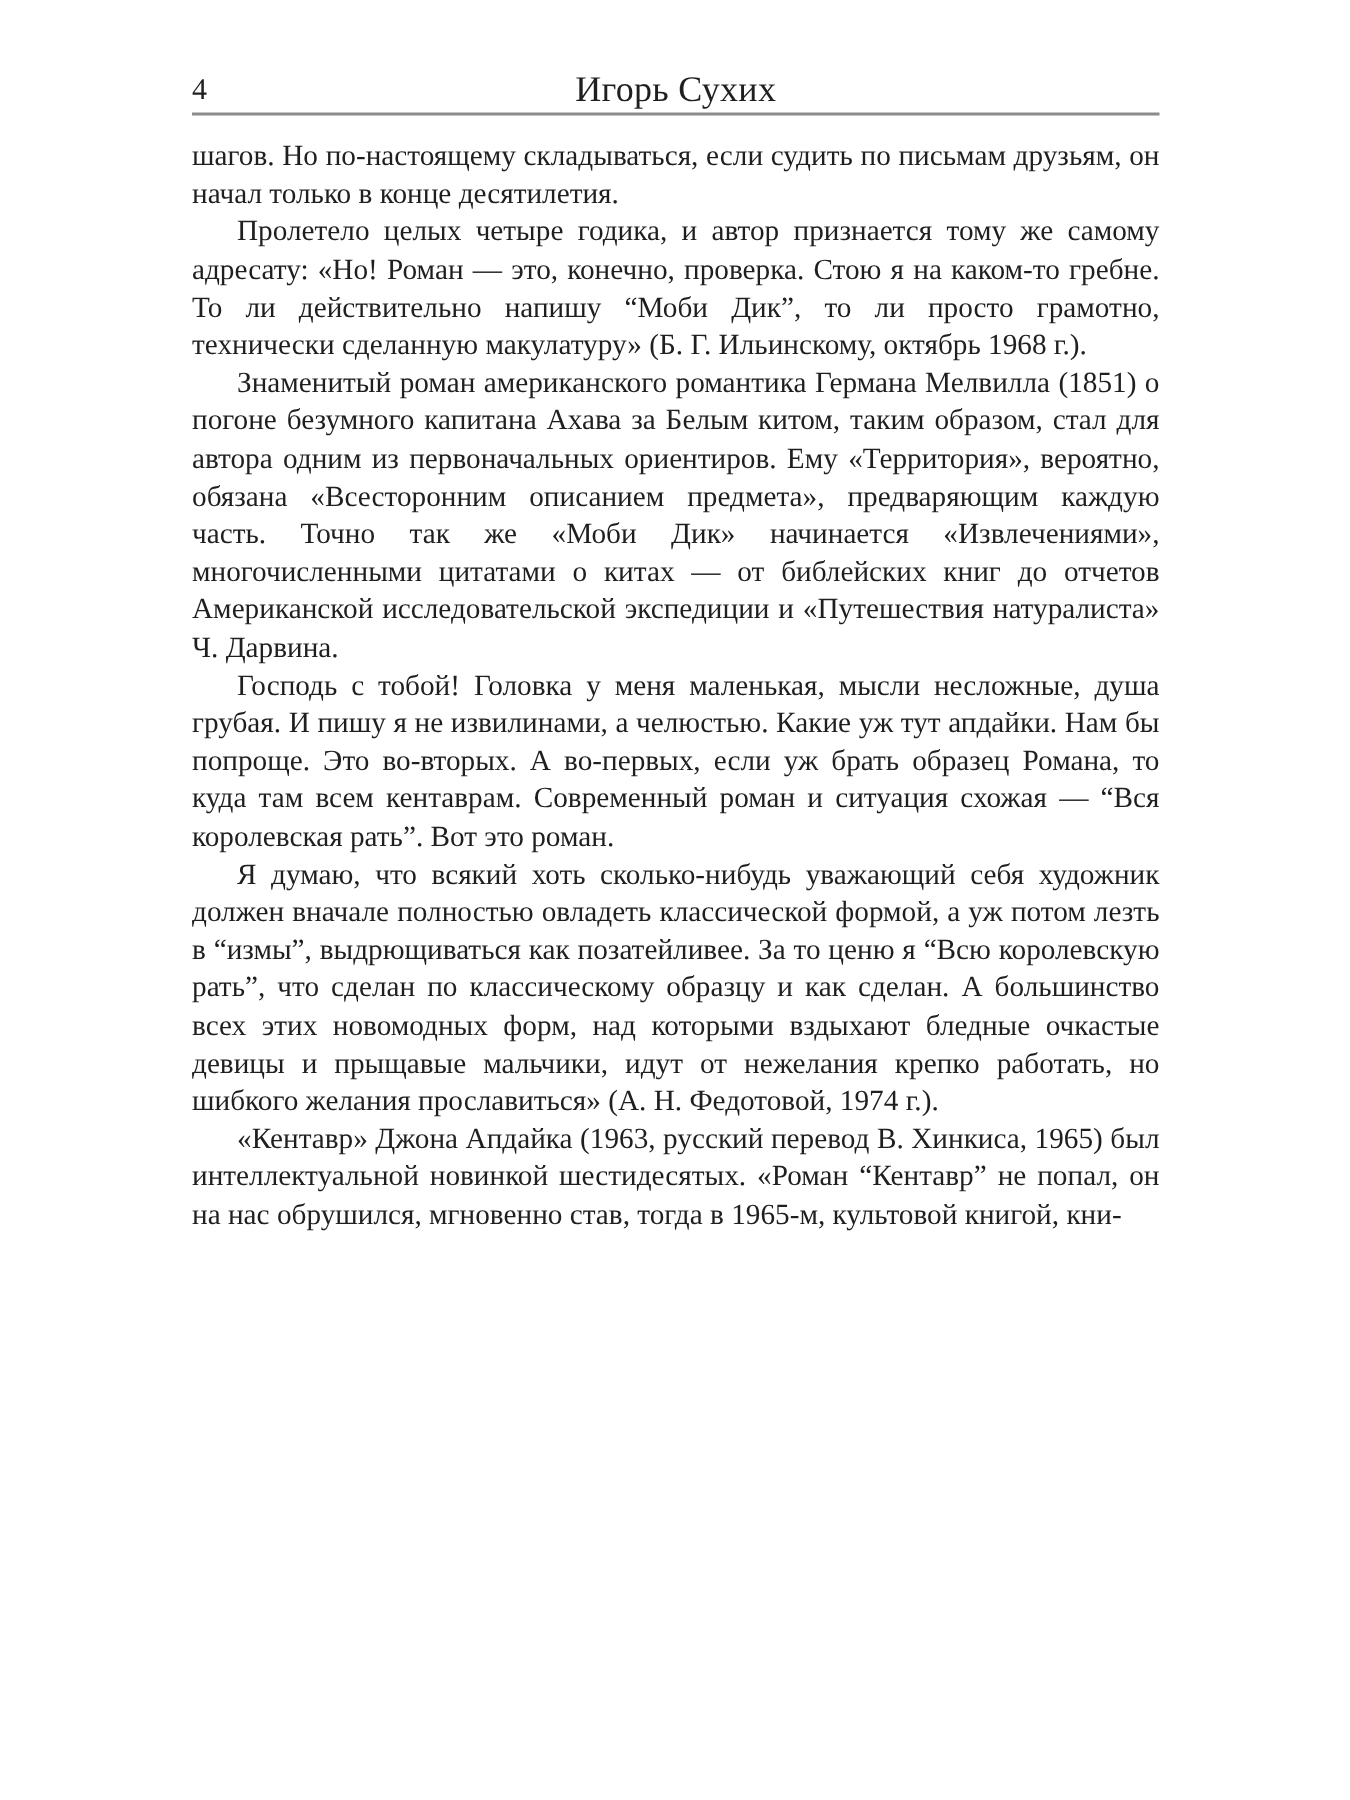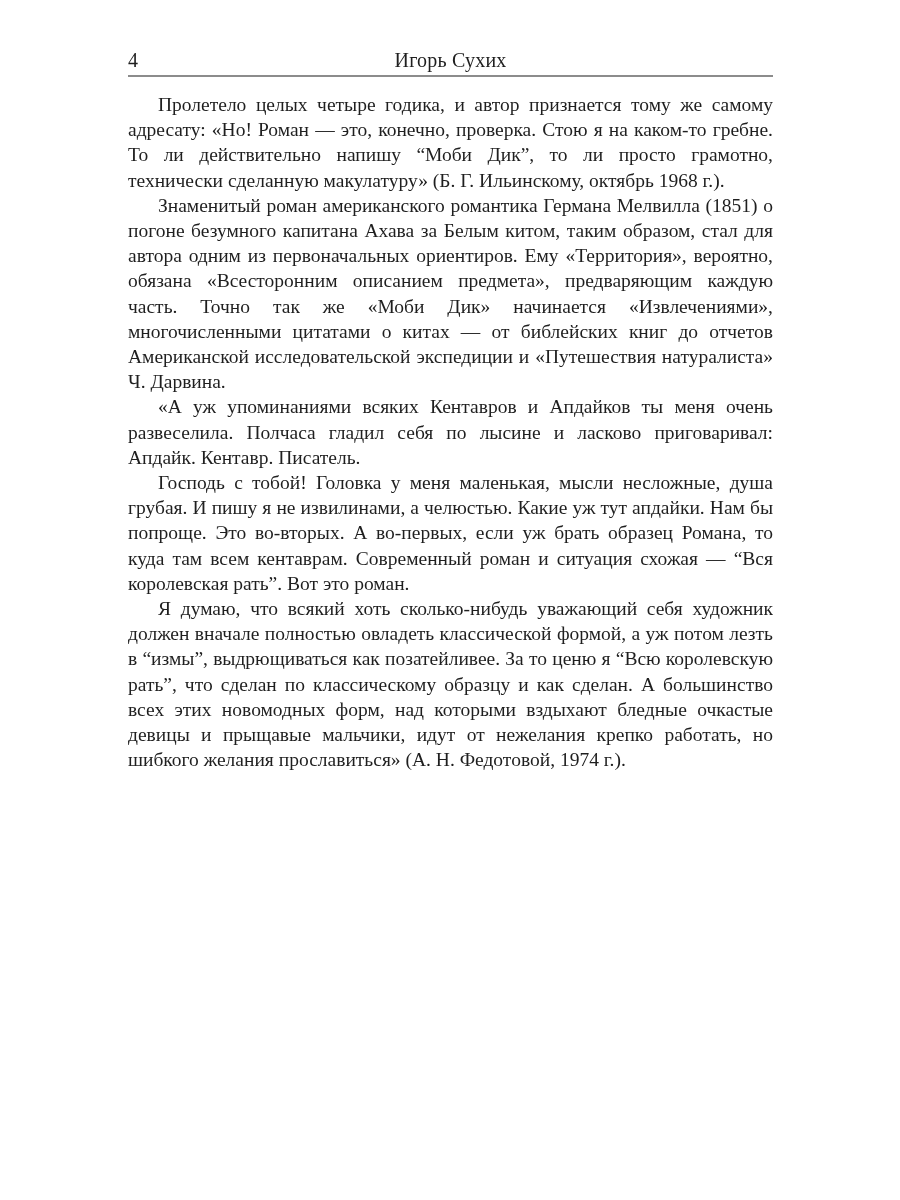--- a/index.html
+++ b/index.html
@@ -26,21 +26,21 @@
   .page-num {
     position: absolute;
     left: 0;
     top: 0;
     font-size: 20px;
     line-height: 24px;
   }
   .running-head {
     width: 100%;
     text-align: center;
-    font-size: 20px;
+    font-size: 24px;
     line-height: 24px;
     letter-spacing: 0.2px;
   }
   .rule {
     position: absolute;
     left: 128px;
     top: 75px;
     width: 645px;
     height: 2px;
     background: #8c8c8c;
@@ -68,20 +68,21 @@
 <div class="page">
 
   <div class="header">
     <span class="page-num">4</span>
     <div class="running-head">Игорь Сухих</div>
   </div>
 
   <div class="rule"></div>
 
   <div class="body-text">
+    <p class="para">шагов. Но по-настоящему складываться, если судить по письмам друзьям, он начал только в конце десятилетия.</p>
     <p class="para indent">Пролетело целых четыре годика, и автор признается тому же самому адресату: «Но! Роман — это, конечно, проверка. Стою я на каком-то гребне. То ли действительно напишу “Моби Дик”, то ли просто грамотно, технически сделанную макулатуру» (Б. Г. Ильинскому, октябрь 1968 г.).</p>
     <p class="para indent">Знаменитый роман американского романтика Германа Мелвилла (1851) о погоне безумного капитана Ахава за Белым китом, таким образом, стал для автора одним из первоначальных ориентиров. Ему «Территория», вероятно, обязана «Всесторонним описанием предмета», предваряющим каждую часть. Точно так же «Моби Дик» начинается «Извлечениями», многочисленными цитатами о китах — от библейских книг до отчетов Американской исследовательской экспедиции и «Путешествия натуралиста» Ч. Дарвина.</p>
-    <p class="para indent">«А уж упоминаниями всяких Кентавров и Апдайков ты меня очень развеселила. Полчаса гладил себя по лысине и ласково приговаривал: Апдайк. Кентавр. Писатель.</p>
     <p class="para indent">Господь с тобой! Головка у меня маленькая, мысли несложные, душа грубая. И пишу я не извилинами, а челюстью. Какие уж тут апдайки. Нам бы попроще. Это во-вторых. А во-первых, если уж брать образец Романа, то куда там всем кентаврам. Современный роман и ситуация схожая — “Вся королевская рать”. Вот это роман.</p>
     <p class="para indent">Я думаю, что всякий хоть сколько-нибудь уважающий себя художник должен вначале полностью овладеть классической формой, а уж потом лезть в “измы”, выдрющиваться как позатейливее. За то ценю я “Всю королевскую рать”, что сделан по классическому образцу и как сделан. А большинство всех этих новомодных форм, над которыми вздыхают бледные очкастые девицы и прыщавые мальчики, идут от нежелания крепко работать, но шибкого желания прославиться» (А. Н. Федотовой, 1974 г.).</p>
+    <p class="para indent">«Кентавр» Джона Апдайка (1963, русский перевод В. Хинкиса, 1965) был интеллектуальной новинкой шестидесятых. «Роман “Кентавр” не попал, он на нас обрушился, мгновенно став, тогда в 1965-м, культовой книгой, кни-</p>
   </div>
 
 </div>
 
 </body></html>

